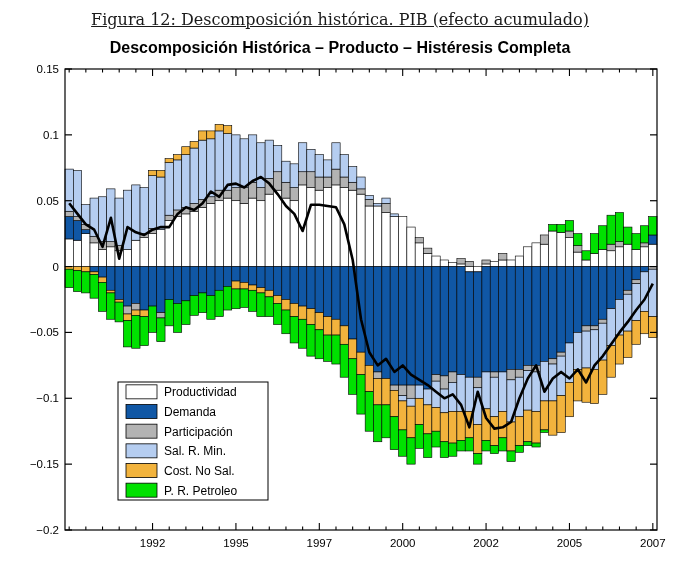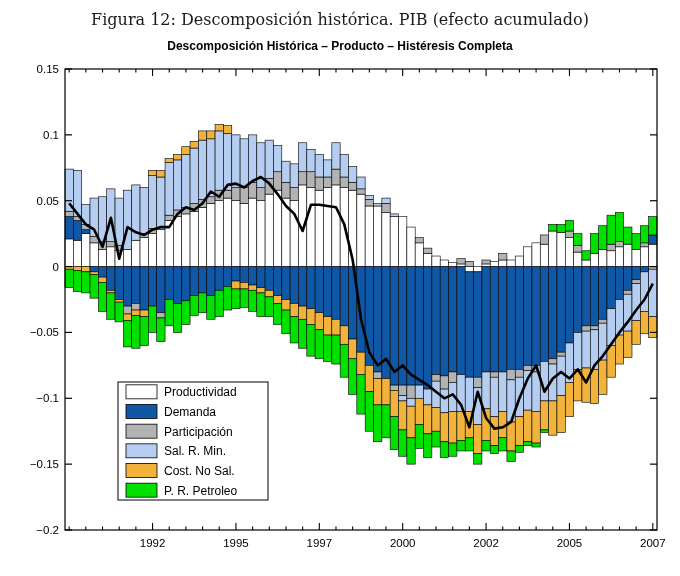--- a/index.html
+++ b/index.html
@@ -1,21 +1,21 @@
 <!DOCTYPE html>
 <html><head>
 <meta charset="utf-8">
 <style>
   html,body{margin:0;padding:0;background:#ffffff;}
   #page{position:relative;width:680px;height:576px;background:#ffffff;overflow:hidden;
         font-family:"Liberation Sans","DejaVu Sans",sans-serif;}
   #fig-caption{position:absolute;top:10px;left:0;width:680px;text-align:center;
-        font-family:"DejaVu Serif","Liberation Serif",serif;font-size:16px;color:#1a1a1a;}
+        font-family:"DejaVu Serif","Liberation Serif",serif;font-size:16px;color:#1a1a1a;text-decoration:underline;}
   #chart-title{position:absolute;top:39px;left:0;width:680px;text-align:center;
-        font-weight:bold;font-size:12px;color:#000000;}
+        font-weight:bold;font-size:16px;color:#000000;}
   svg text{font-family:"Liberation Sans","DejaVu Sans",sans-serif;}
 </style>
 </head>
 <body>
 
 <div id="page">
   <div id="fig-caption">Figura 12: Descomposición histórica. PIB (efecto acumulado)</div>
   <div id="chart-title">Descomposición Histórica – Producto – Histéresis Completa</div>
   <svg id="chart" width="680" height="576" viewBox="0 0 680 576">
       <rect x="65" y="69" width="592" height="461" fill="#ffffff" stroke="none"></rect>

